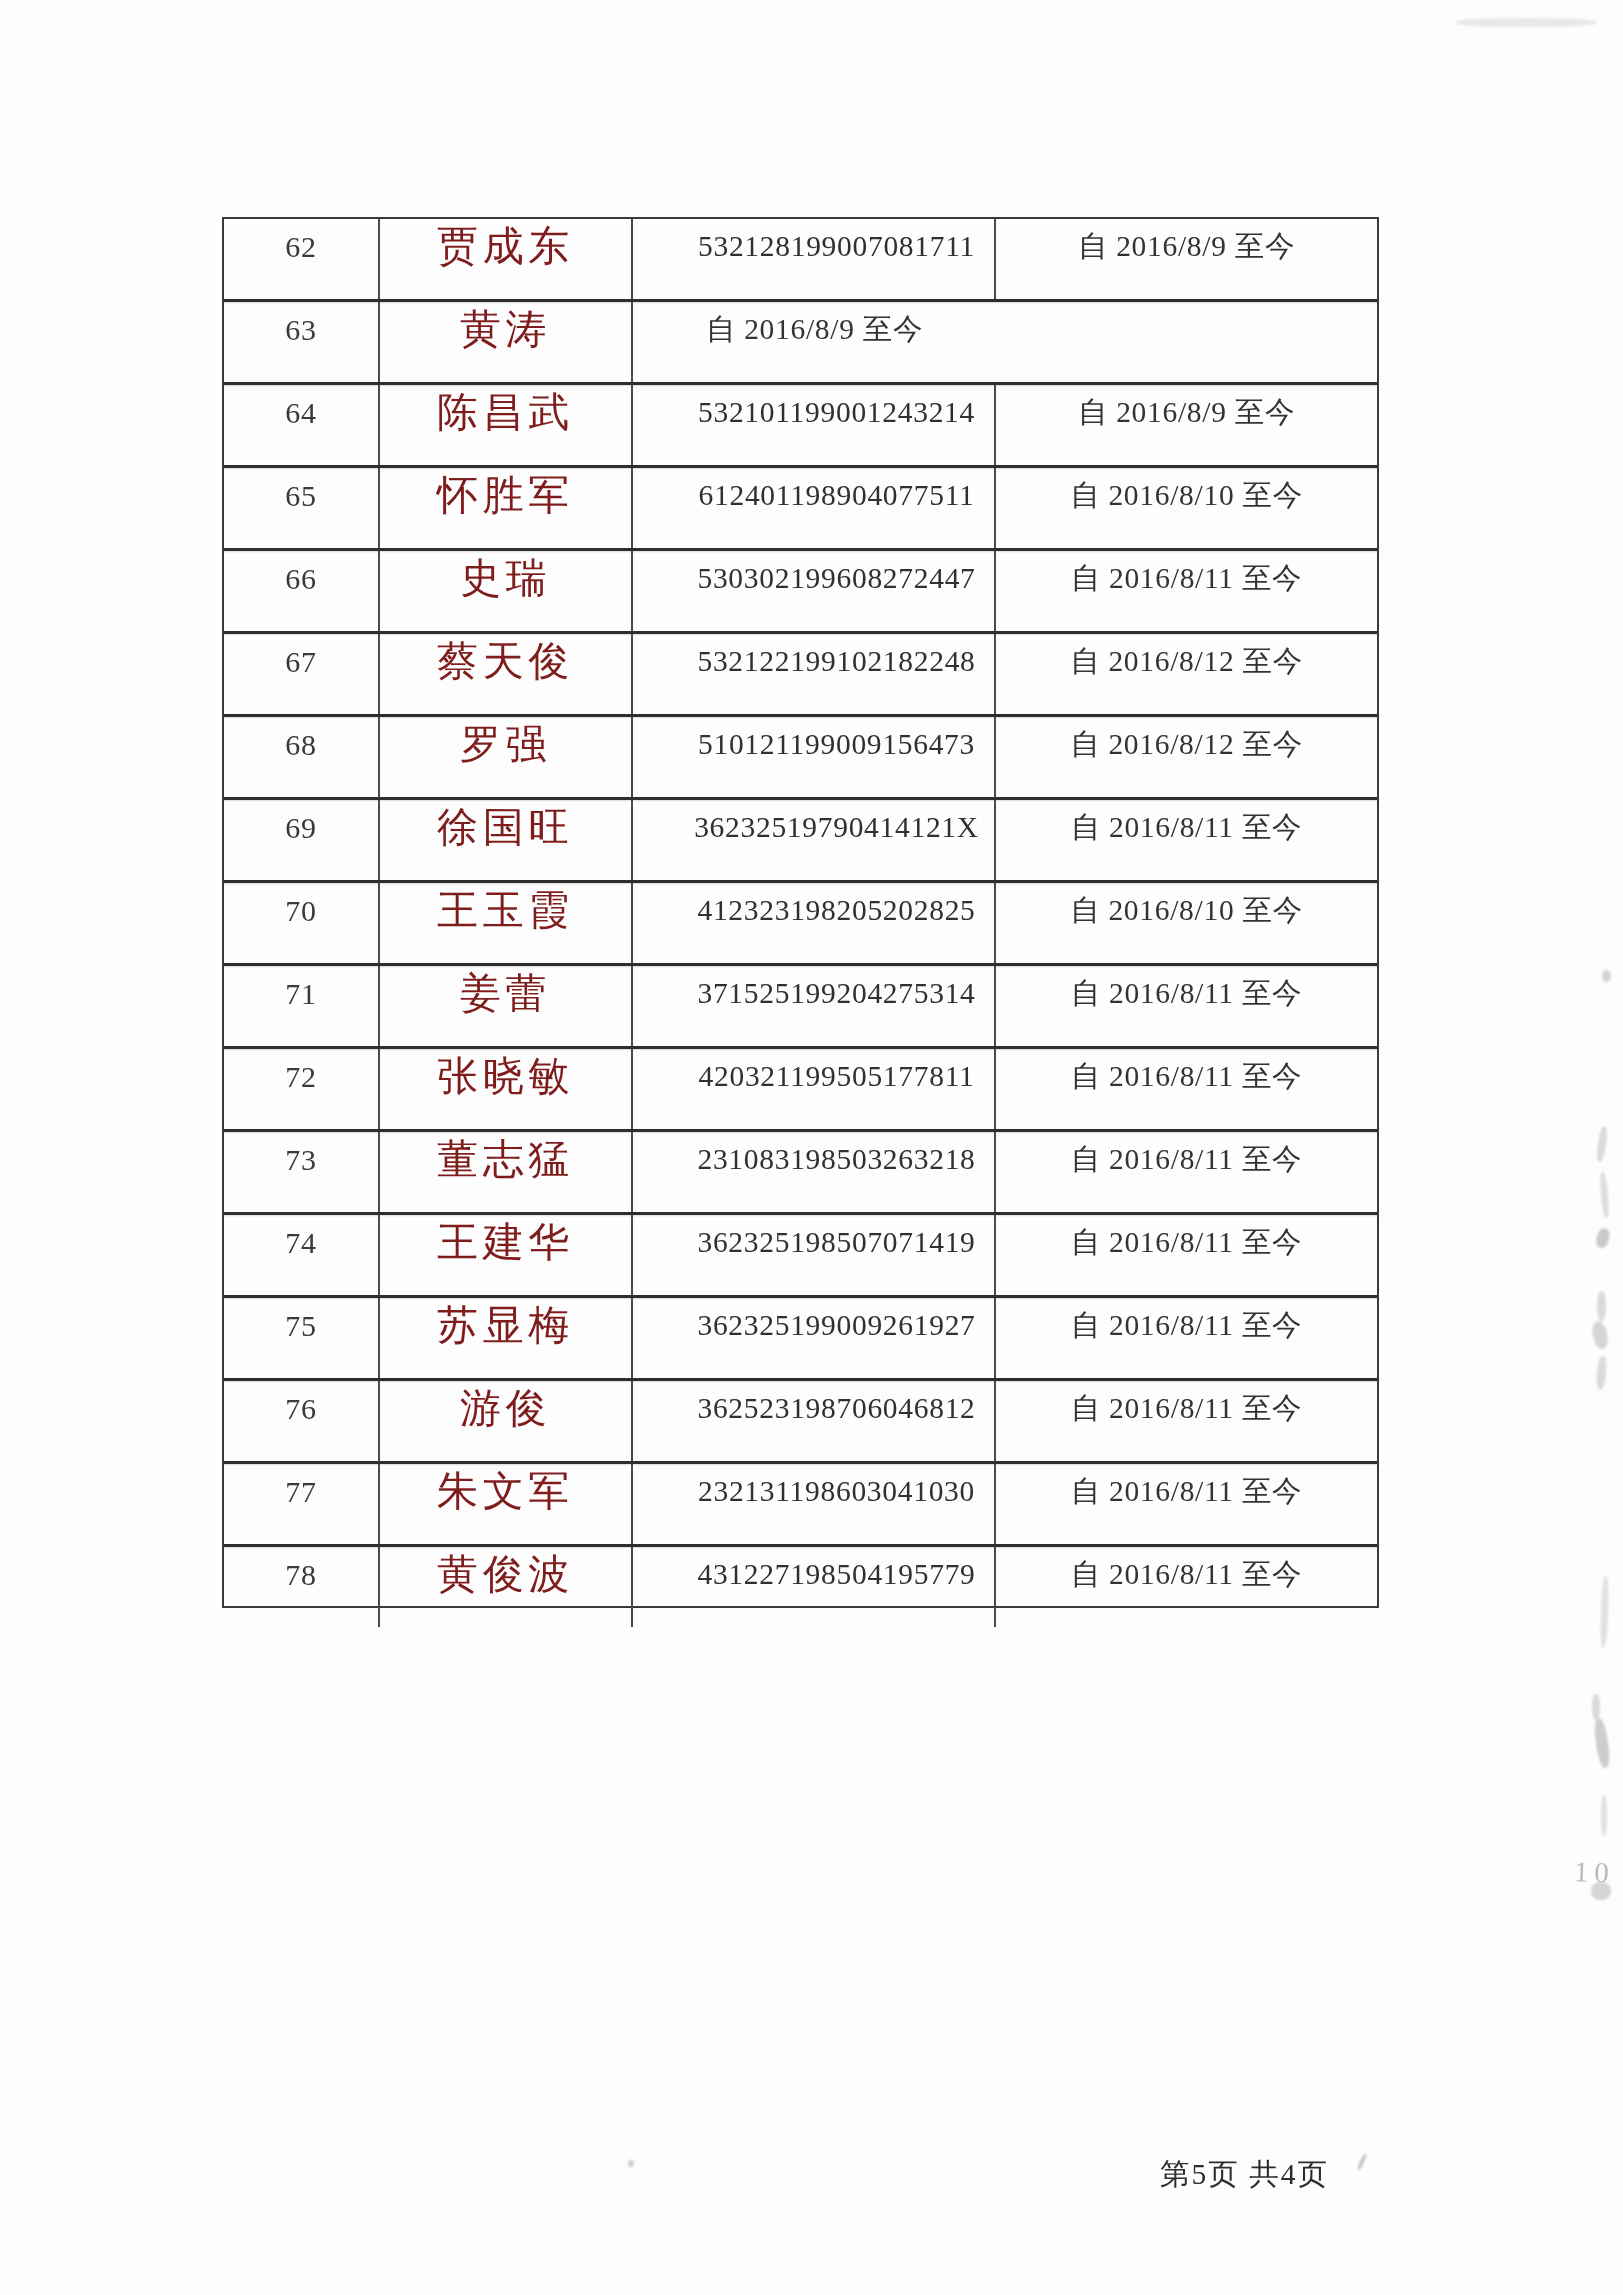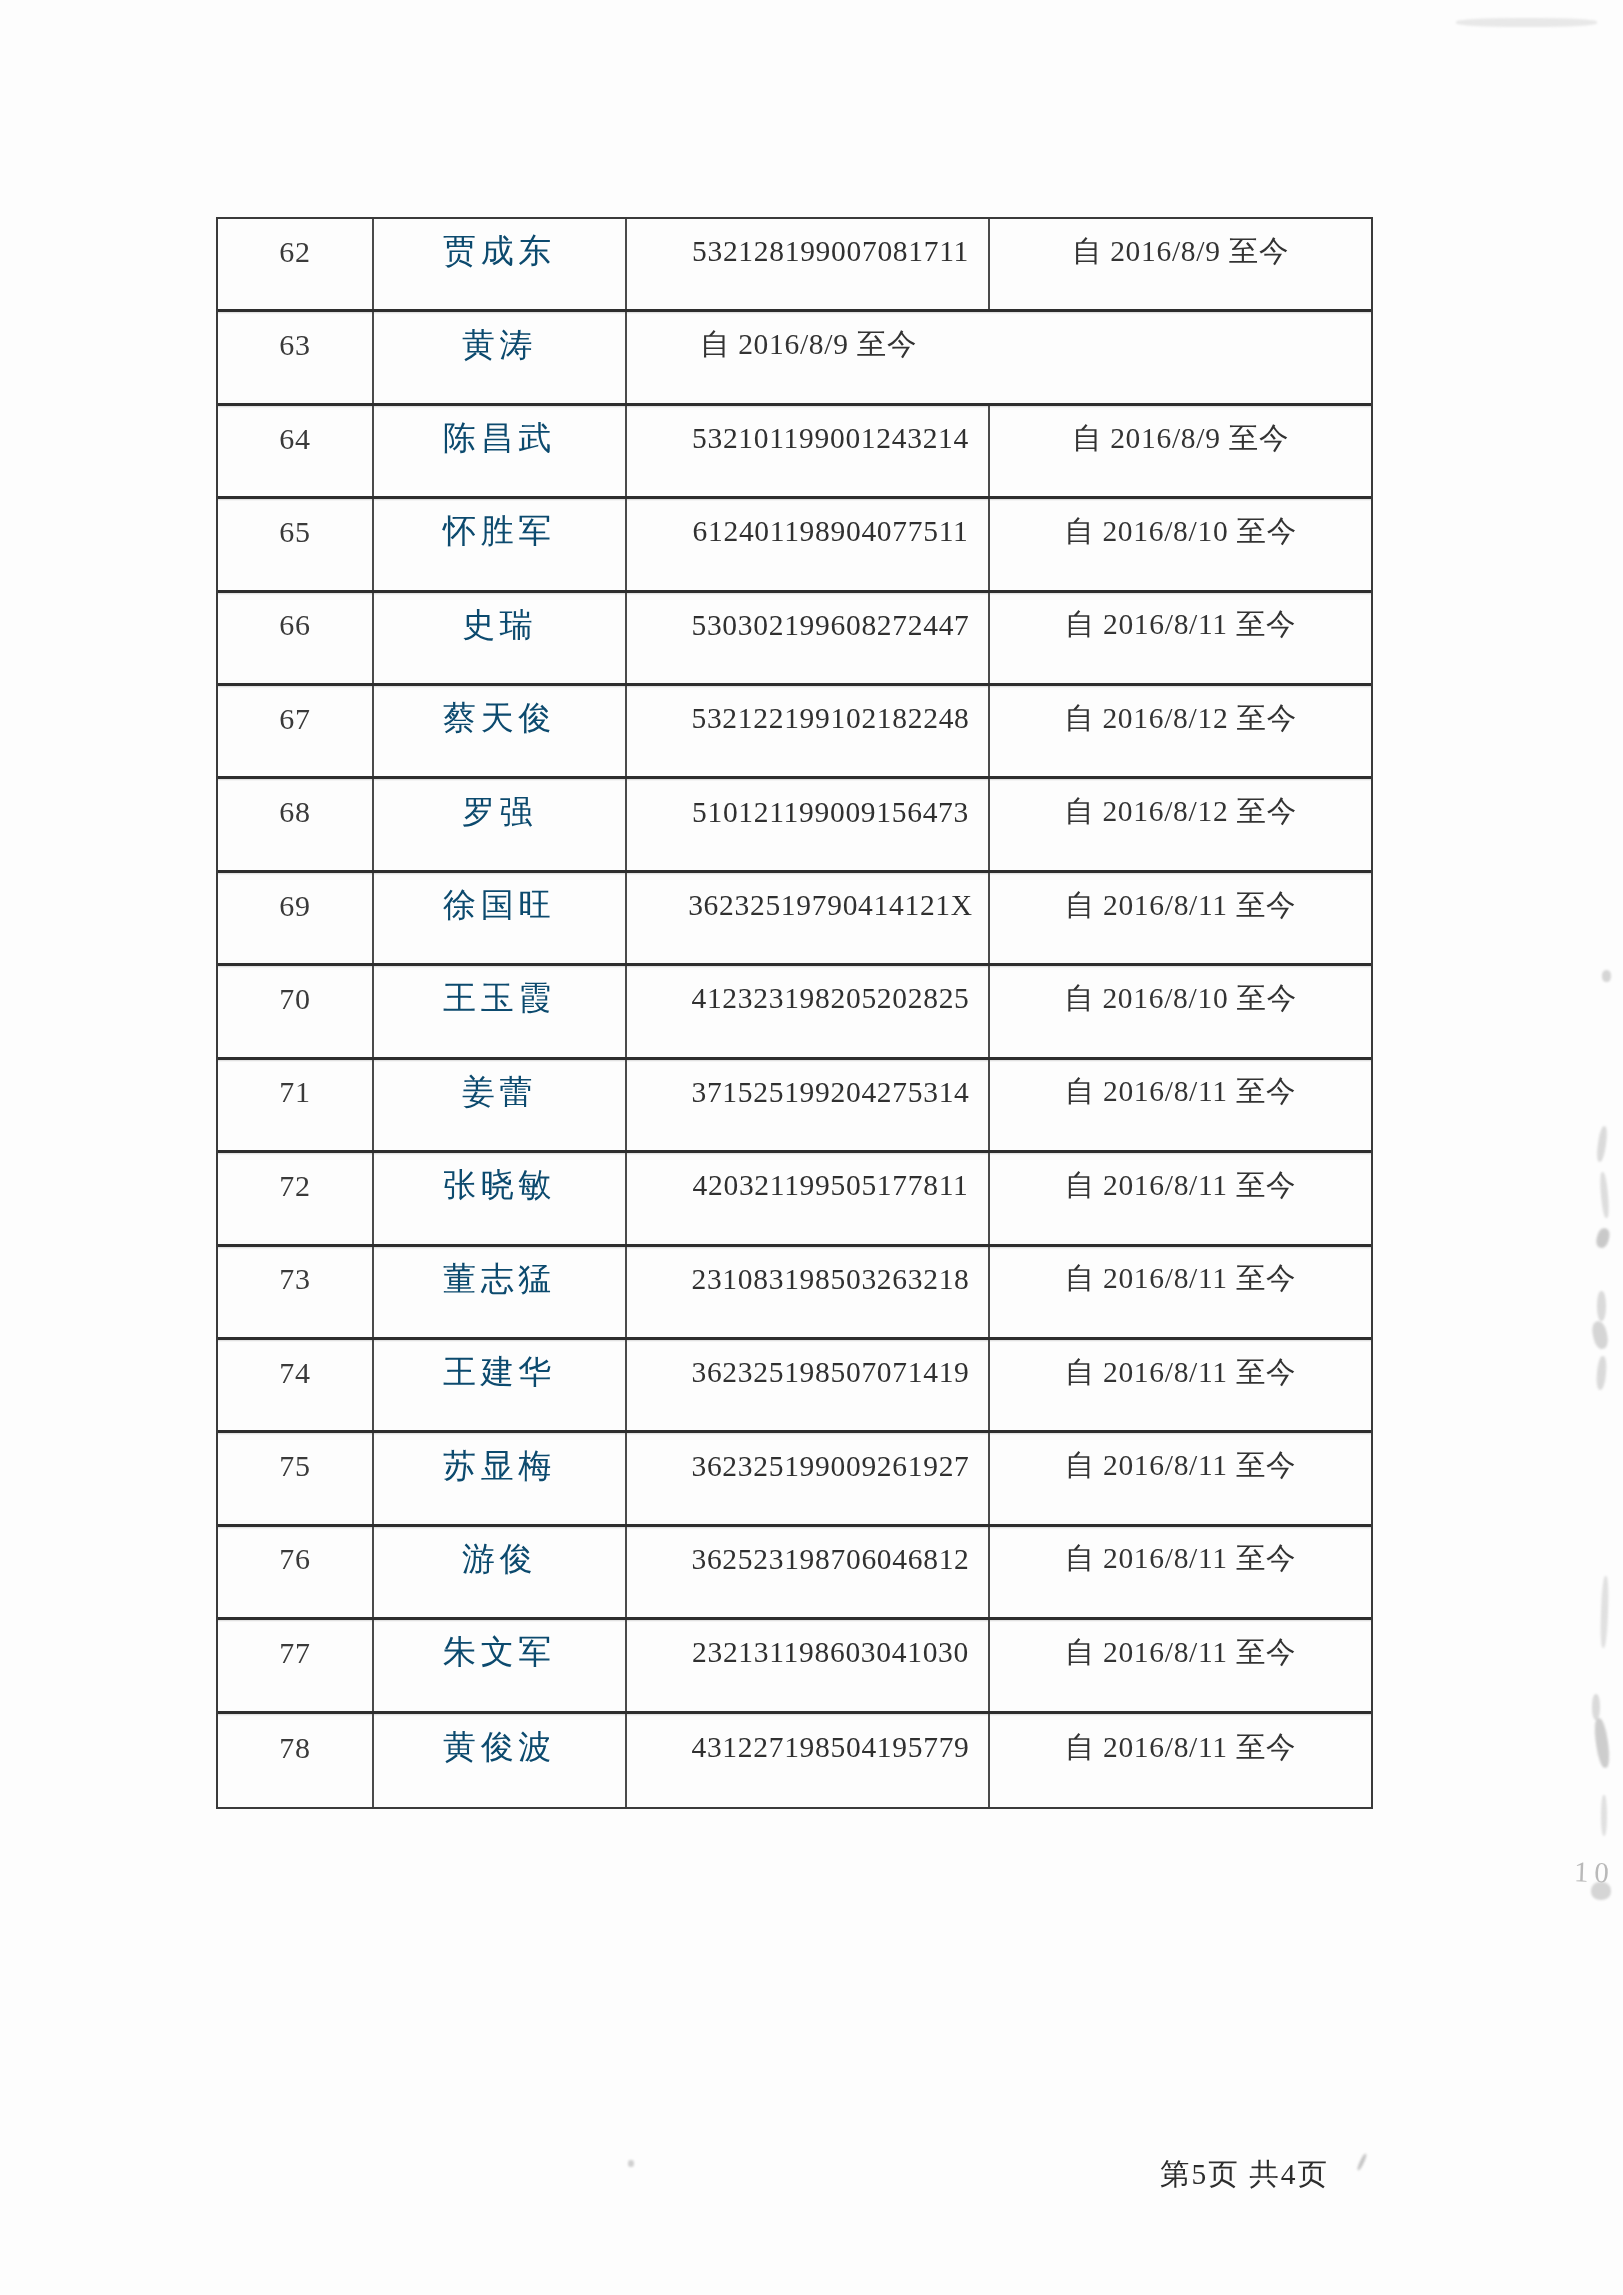--- a/index.html
+++ b/index.html
@@ -13,24 +13,24 @@
     height: 2295px;
     background: #fdfdfd;
     overflow: hidden;
     font-family: "Liberation Serif", "DejaVu Serif", serif;
     color: #333333;
   }
 
   
   #roster-table {
     position: absolute;
-    left: 216px;
+    left: 222px;
     top: 217px;
     width: 1157px;
-    height: 1592px;
+    height: 1391px;
     box-sizing: border-box;
     border: 2px solid #3a3a3a;
     border-top-width: 2.6px;
     border-bottom-width: 2.6px;
     display: grid;
     grid-template-rows: repeat(17, 1fr);
   }
   .row {
     display: grid;
     grid-template-columns: 156px 253px 363px 1fr;
@@ -46,21 +46,21 @@
     display: flex;
     justify-content: center;
     align-items: center;
     padding-bottom: 25px;
     border-right: 2px solid #4a4a4a;
     overflow: hidden;
     white-space: nowrap;
   }
   .cell:last-child { border-right: none; }
   .c-no     { font-size: 30px; color: #3a3a3a; letter-spacing: 0.7px; }
-  .c-name   { font-size: 33px; color: #0c4a6e; letter-spacing: 4.6px; }
+  .c-name   { font-size: 41px; color: #7f1d1d; letter-spacing: 4.6px; }
   .c-id     { font-size: 29.5px; color: #303030; letter-spacing: 0.7px; padding-left: 46px; }
   .c-period { font-size: 29.5px; color: #333333; letter-spacing: 0.7px; text-align: right; }
 
   
   #page-footer {
     position: absolute;
     left: 1136px;
     top: 2155px;
     font-size: 29.5px;
     letter-spacing: 2px;

